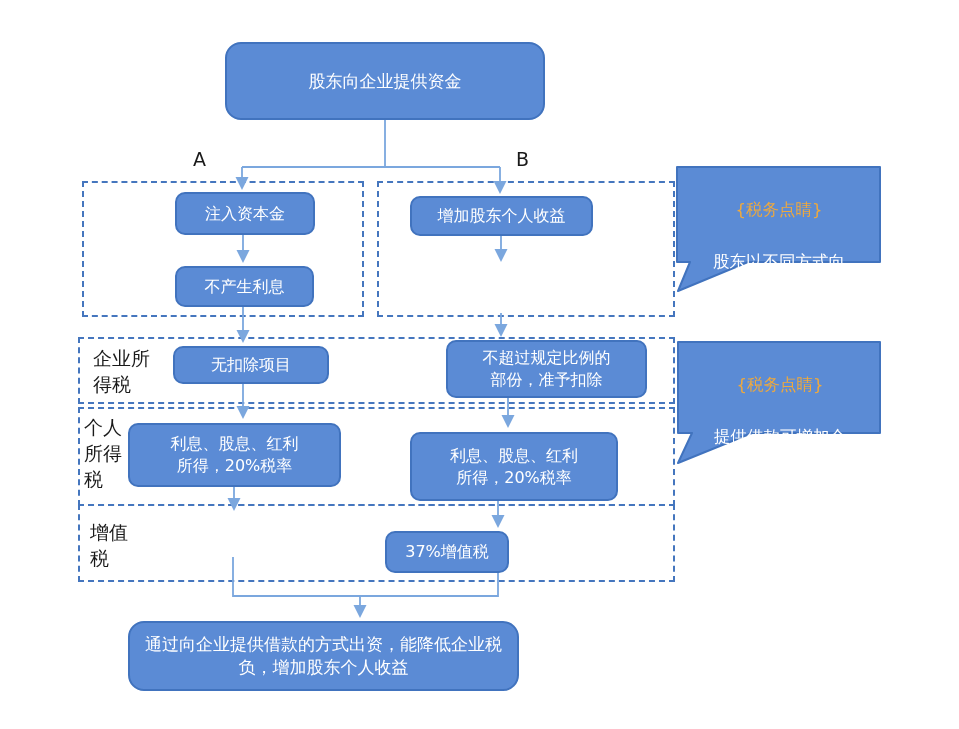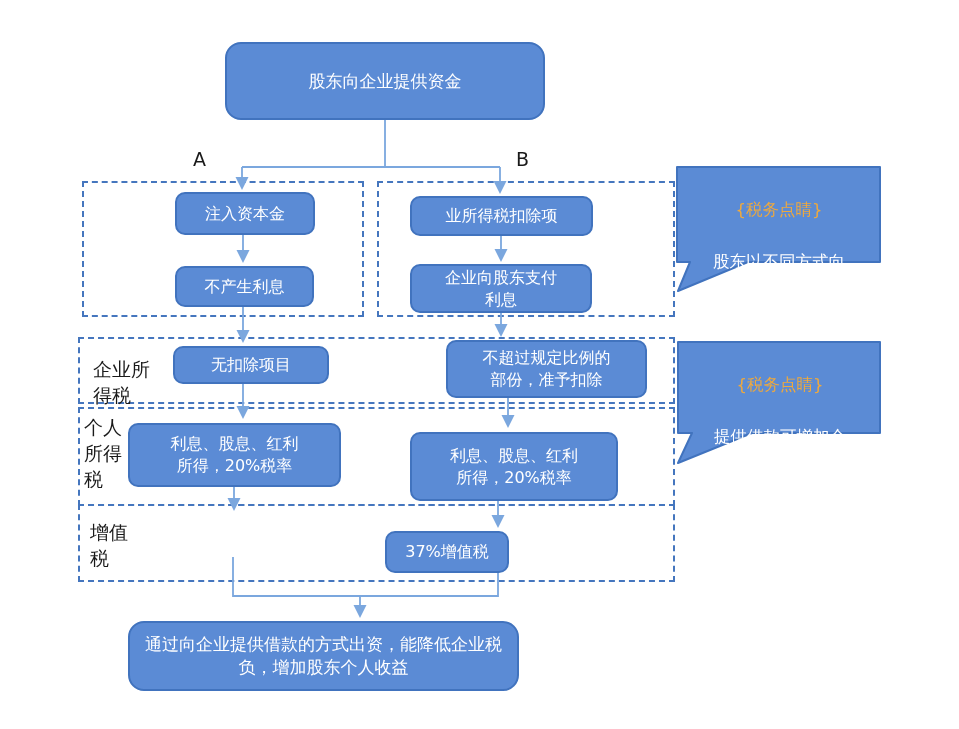--- a/index.html
+++ b/index.html
@@ -82,25 +82,23 @@
   </svg>
 
   <div class="node big" style="left:225px;top:42px;width:320px;height:78px;">股东向企业提供资金</div>
 
   <div class="ab-label" style="left:193px;top:148px;">A</div>
   <div class="ab-label" style="left:516px;top:148px;">B</div>
 
   <div class="node" style="left:175px;top:192px;width:140px;height:43px;">注入资本金</div>
   <div class="node" style="left:175px;top:266px;width:139px;height:41px;">不产生利息</div>
 
-  <div class="node" style="left:410px;top:196px;width:183px;height:40px;">业所得税扣除项</div>
-  <div class="node" style="left:410px;top:264px;width:182px;height:49px;">企业向股东支付
-利息</div>
+  <div class="node" style="left:410px;top:196px;width:183px;height:40px;">增加股东个人收益</div>
 
-  <div class="rowlabel" style="left:93px;top:345px;margin-top:11px;">企业所
+  <div class="rowlabel" style="left:93px;top:345px;">企业所
 得税</div>
   <div class="node" style="left:173px;top:346px;width:156px;height:38px;">无扣除项目</div>
   <div class="node" style="left:410px;top:340px;width:201px;height:58px;margin-left:36px;">不超过规定比例的
 部份，准予扣除</div>
 
   <div class="rowlabel" style="left:84px;top:414px;">个人
 所得
 税</div>
   <div class="node" style="left:128px;top:423px;width:213px;height:64px;">利息、股息、红利
 所得，20%税率</div>

